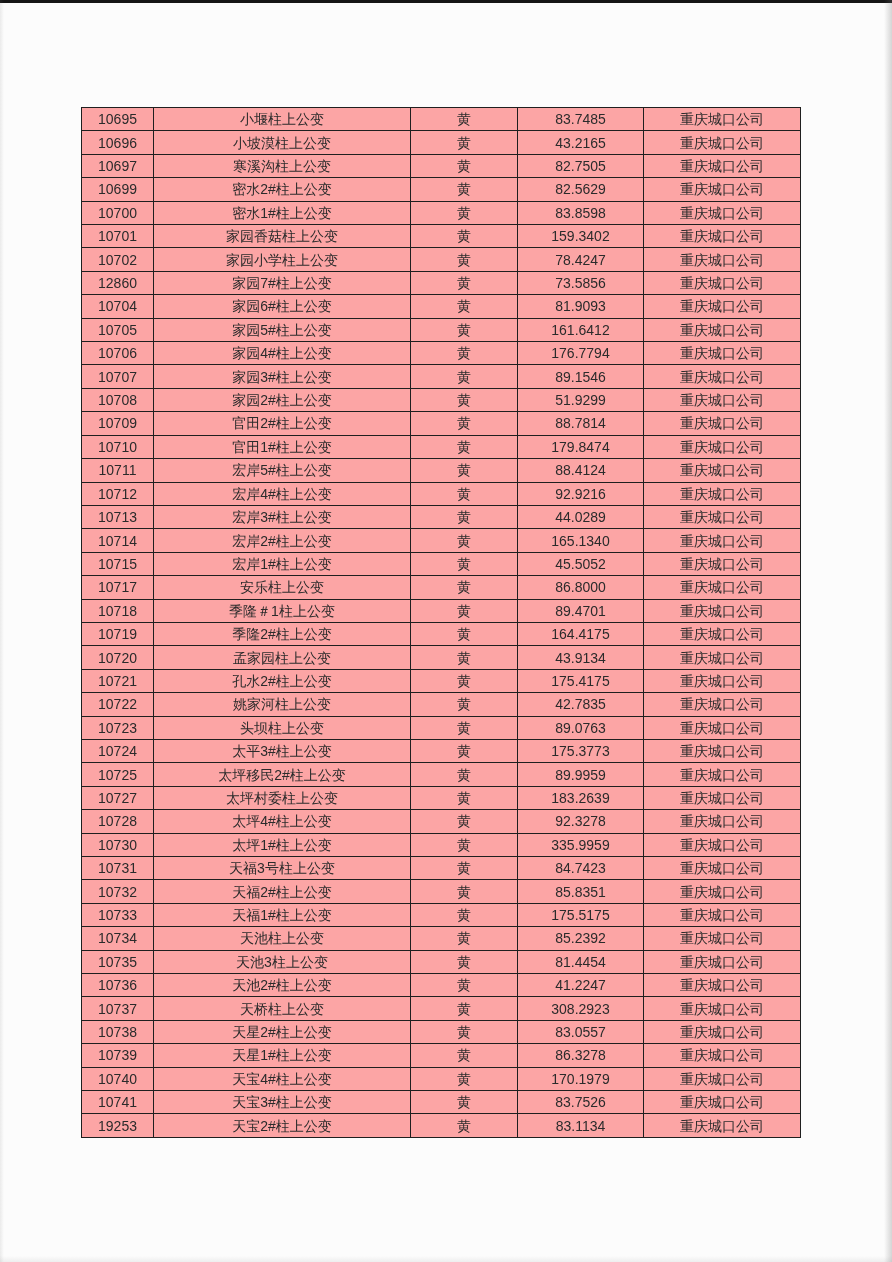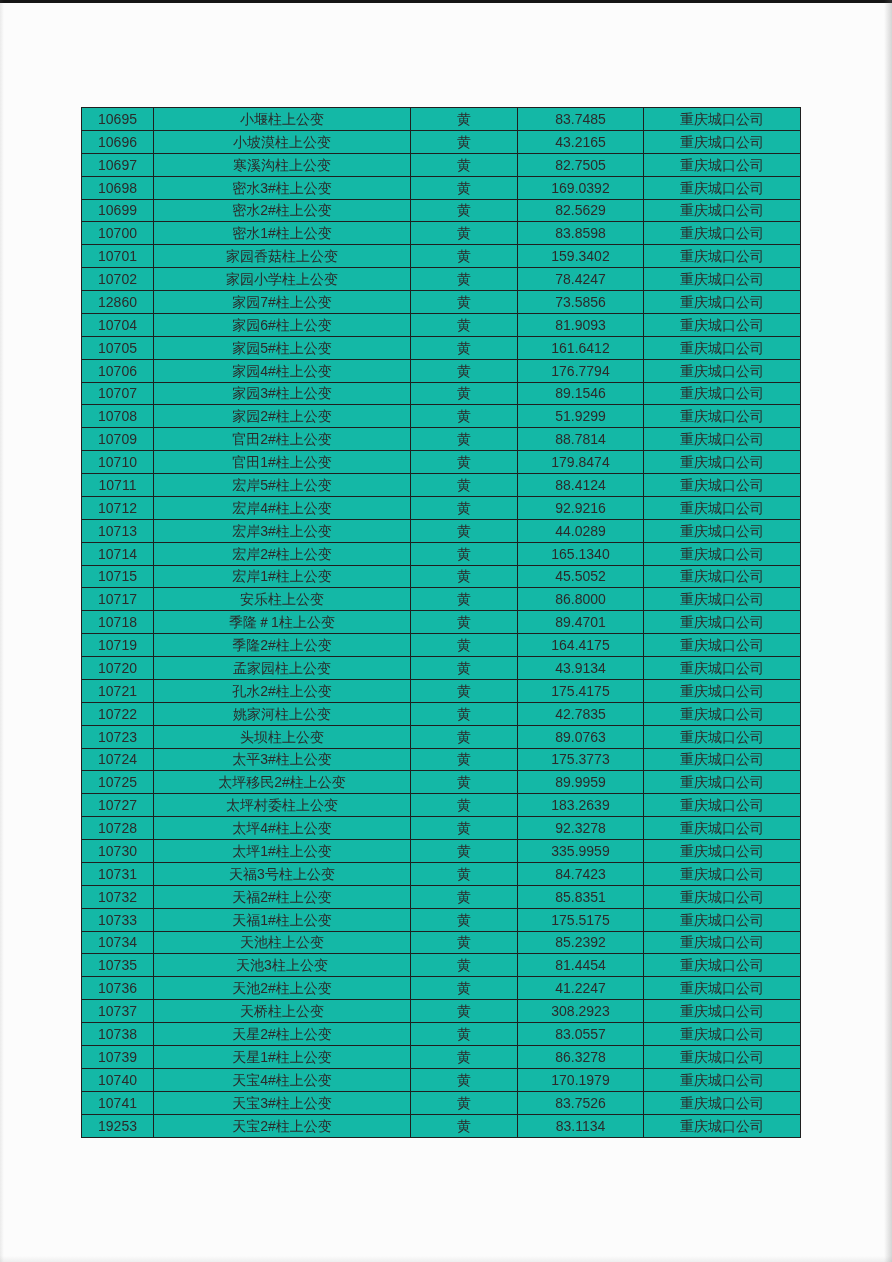--- a/index.html
+++ b/index.html
@@ -33,21 +33,21 @@
     background: linear-gradient(to bottom, rgba(110,110,110,0), rgba(110,110,110,0.10));
   }
   table.records {
     position: absolute;
     left: 81px;
     top: 107px;
     width: 719px;
     height: 1031px;
     border-collapse: collapse;
     table-layout: fixed;
-    background: #14b8a6;
+    background: #fca5a5;
   }
   table.records td {
     border: 1.5px solid var(--border, #1f1f1f);
     text-align: center;
     vertical-align: middle;
     font-size: 14px;
     line-height: 1;
     color: var(--ink, #2b2b2b);
     padding: 0;
     white-space: nowrap;
@@ -92,27 +92,20 @@
           <td>重庆城口公司</td>
         </tr>
         <tr>
           <td>10697</td>
           <td>寒溪沟柱上公变</td>
           <td>黄</td>
           <td>82.7505</td>
           <td>重庆城口公司</td>
         </tr>
         <tr>
-          <td>10698</td>
-          <td>密水3#柱上公变</td>
-          <td>黄</td>
-          <td>169.0392</td>
-          <td>重庆城口公司</td>
-        </tr>
-        <tr>
           <td>10699</td>
           <td>密水2#柱上公变</td>
           <td>黄</td>
           <td>82.5629</td>
           <td>重庆城口公司</td>
         </tr>
         <tr>
           <td>10700</td>
           <td>密水1#柱上公变</td>
           <td>黄</td>

